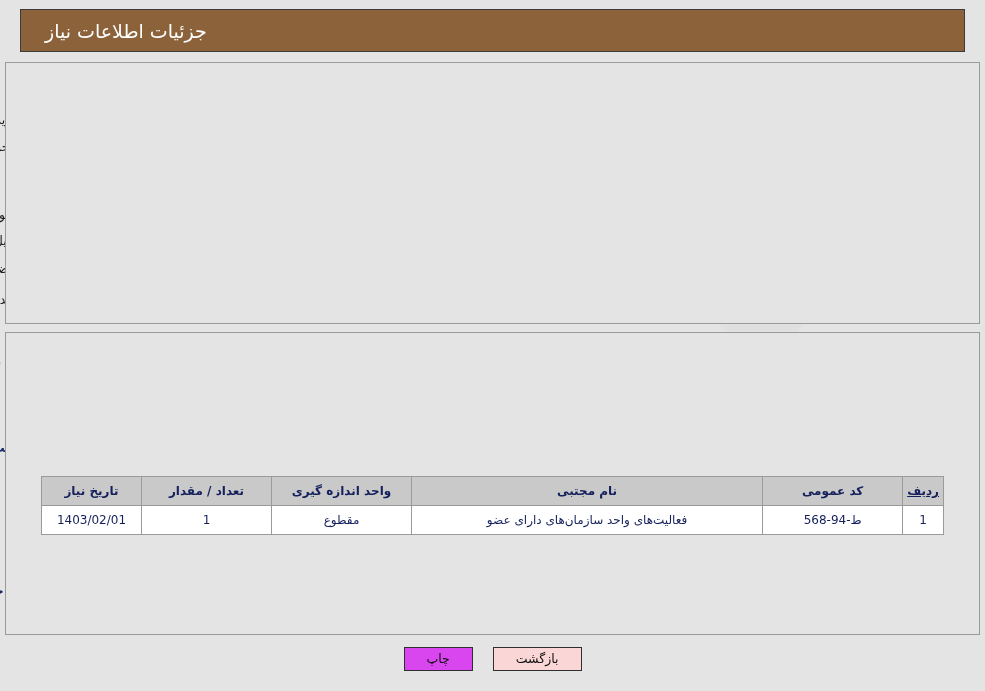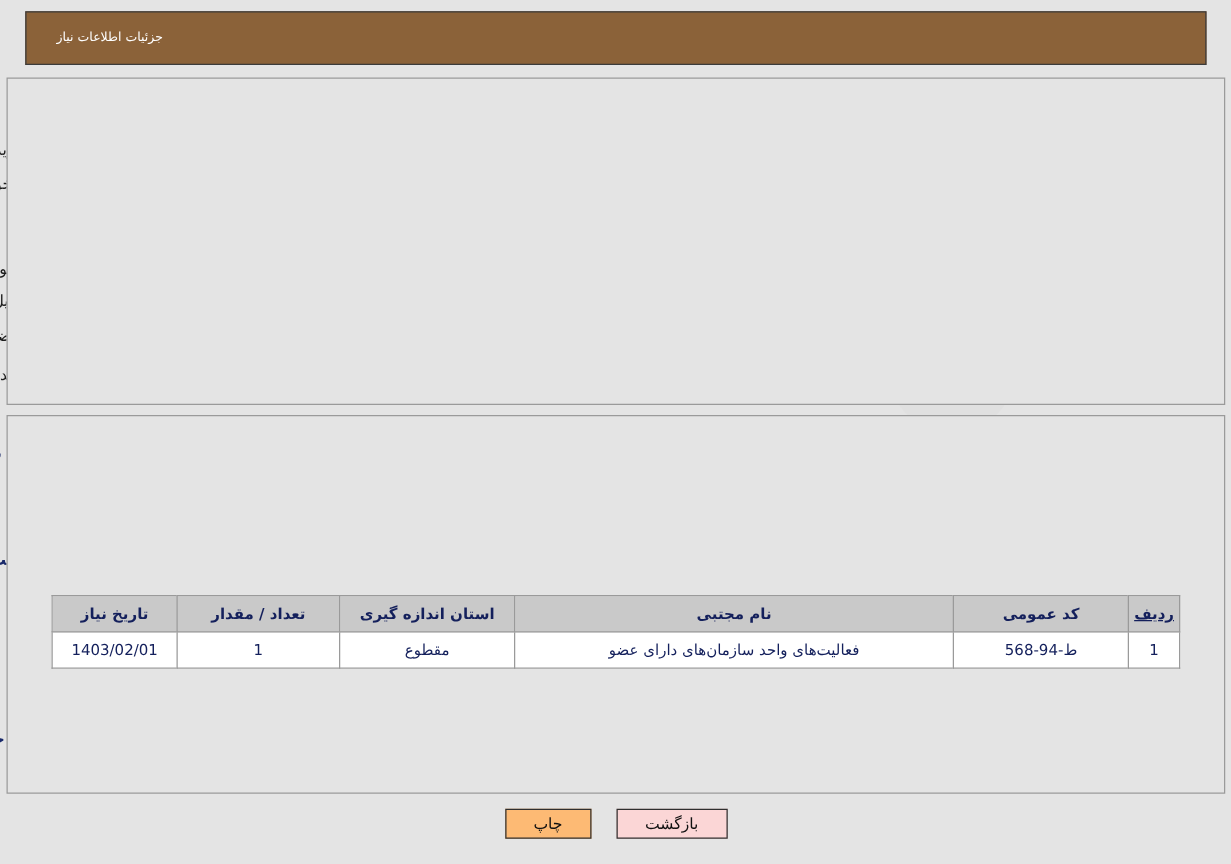--- a/index.html
+++ b/index.html
@@ -71,21 +71,21 @@
     background: #8b6239;
     border: 1px solid #3b3b3b;
     color: #ffffff;
     display: flex;
     align-items: center;
     justify-content: flex-end;
     padding-left: 0; padding-right: 0;
     z-index: 3;
   }
   .titlebar .t {
-    font-size: 10px;
+    font-size: 19px;
     margin-left: 24px;
   }
 
   
   .panel {
     position: absolute;
     border: 1px solid #9a9a9a;
     background: #e4e4e4;
     z-index: 2;
   }
@@ -220,21 +220,21 @@
     z-index: 3;
   }
   .btn {
     border: 1px solid #2f2f2f;
     font-size: 12.5px;
     color: #111;
     padding: 3px 22px 4px 22px;
     cursor: pointer;
     font-family: "DejaVu Sans", "Liberation Sans", sans-serif;
   }
-  .btn.print { background: #fdba74; }
+  .btn.print { background: #d946ef; }
   .btn.back  { background: #fbd6d6; }
 </style>
 </head>
 <body>
 
 <div class="watermark">
   <div class="wm-inner">
     <div class="wm-shield">
       <div class="wm-v">V</div>
     </div>
@@ -303,21 +303,21 @@
 
 <div class="lbl blue" style="right:921px; top:440px;">گروه خدمت:</div>
 <div class="inp right" style="right:135px; top:434px; left:175px; height:24px; line-height:21px;">سایر فعالیت‌های خدماتی</div>
 
 <table class="tbl">
   <thead>
     <tr>
       <th style="width:38px;text-decoration:underline;">ردیف</th>
       <th style="width:140px;">کد عمومی</th>
       <th>نام مجتبی</th>
-      <th style="width:140px;">استان اندازه گیری</th>
+      <th style="width:140px;">واحد اندازه گیری</th>
       <th style="width:130px;">تعداد / مقدار</th>
       <th style="width:100px;">تاریخ نیاز</th>
     </tr>
   </thead>
   <tbody>
     <tr>
       <td>1</td>
       <td>ط-94-568</td>
       <td>فعالیت‌های واحد سازمان‌های دارای عضو</td>
       <td>مقطوع</td>

